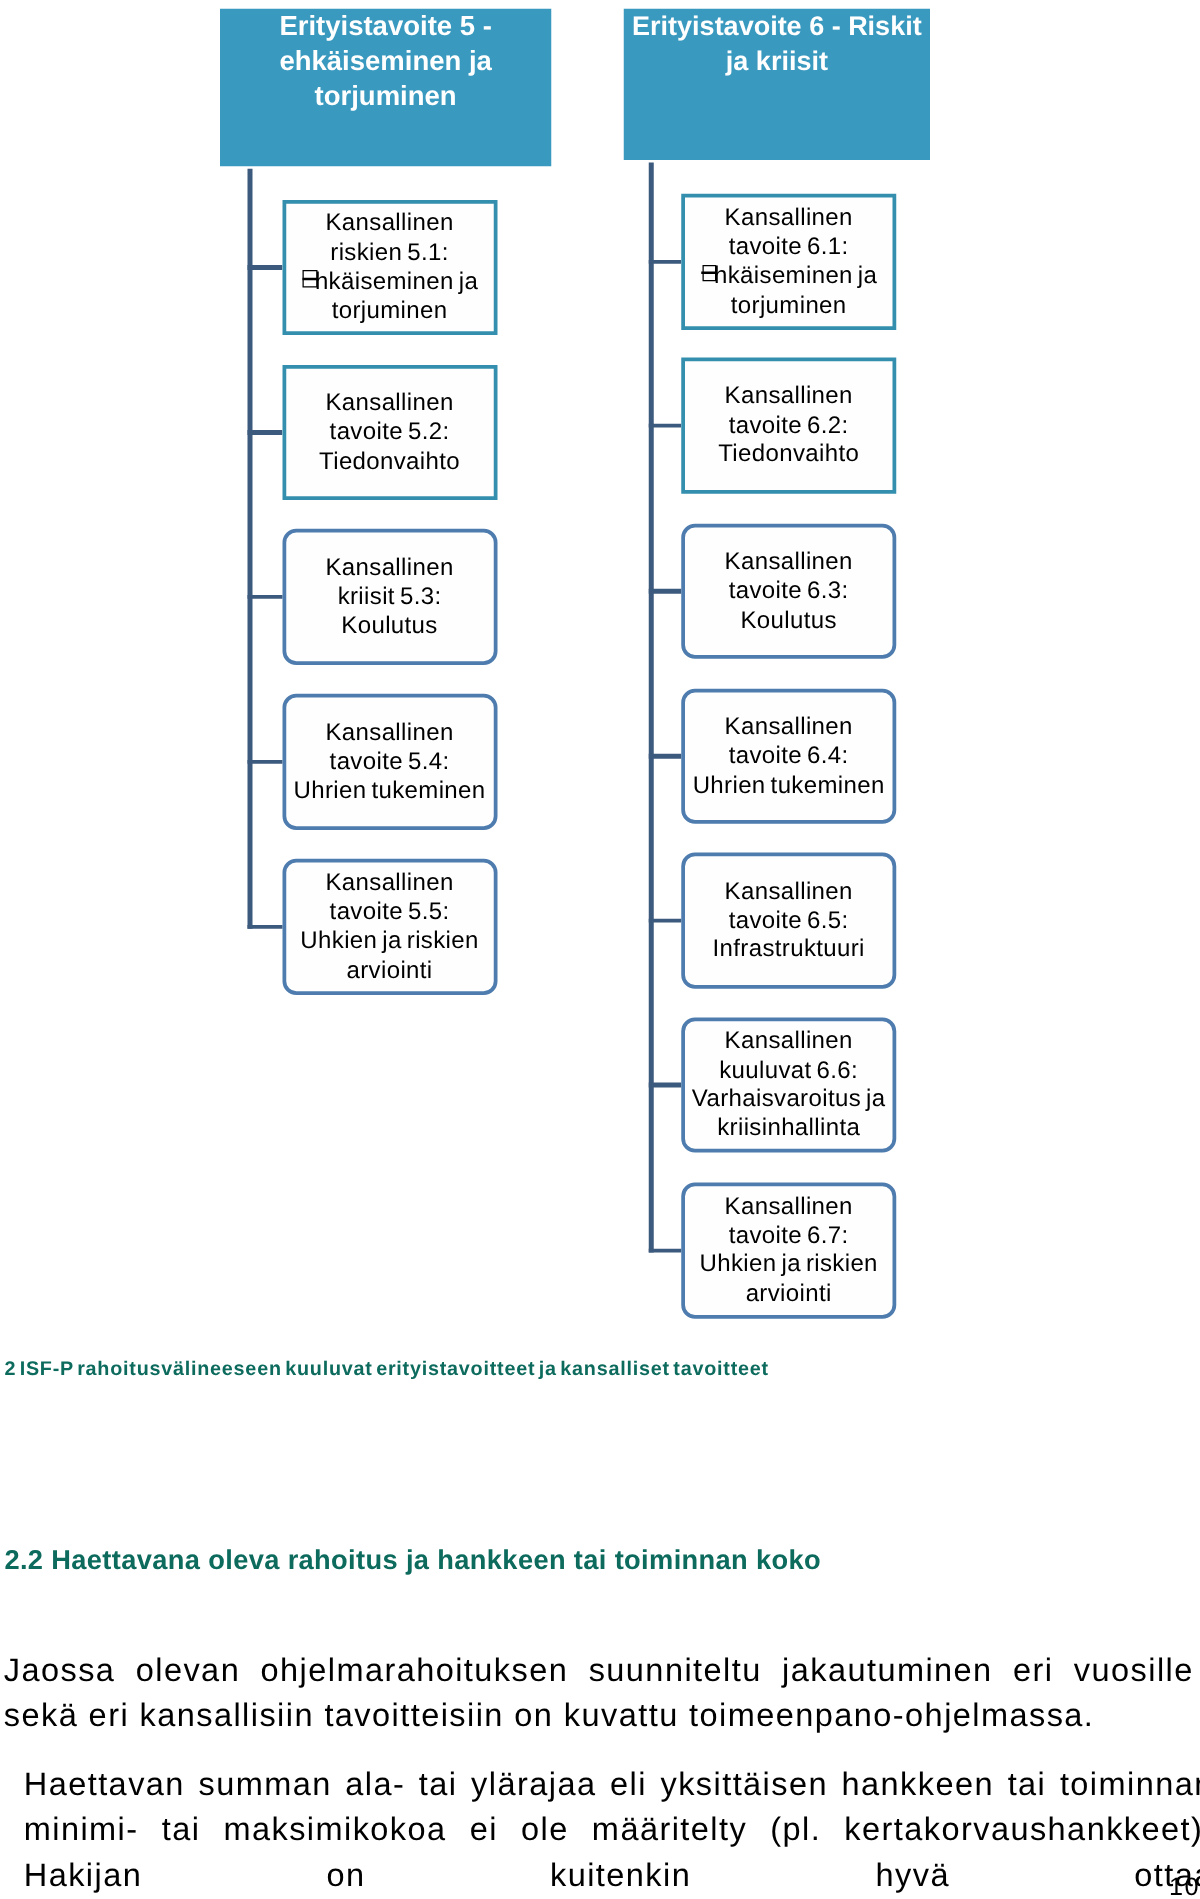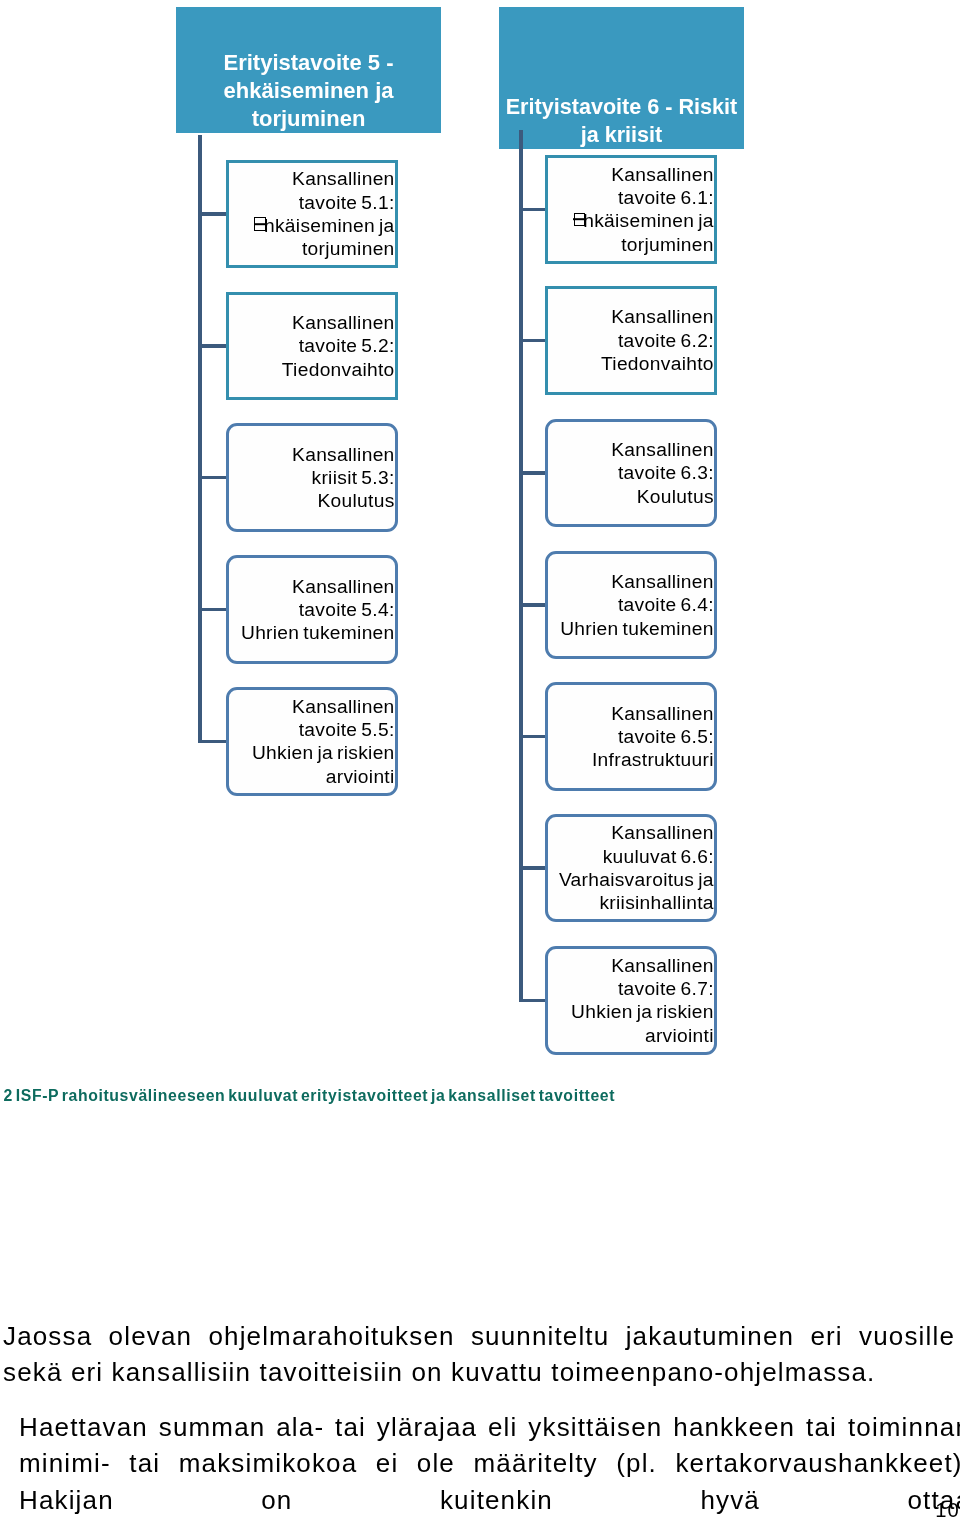--- a/index.html
+++ b/index.html
@@ -7,28 +7,28 @@
   body{width:960px;height:1519px;position:relative;overflow:hidden;
        font-family:"Liberation Sans",sans-serif;color:#000;
        -webkit-font-smoothing:antialiased;}
   .page{position:absolute;inset:0;}
 
   
   .diagram{position:absolute;left:0;top:0;width:960px;height:1070px;}
 
   .hdr{position:absolute;background:#3a99bf;color:#ffffff;
        font-weight:bold;font-size:22px;line-height:28px;text-align:center;
-       display:flex;align-items:flex-end;justify-content:center;}
+       display:flex;align-items:flex-start;justify-content:center;}
   .hdr > span{display:block;width:100%;}
 
   .node{position:absolute;background:#fefefe;
         font-size:19.2px;letter-spacing:0.3px;word-spacing:-1.6px;
         line-height:23.3px;text-align:center;color:#000;
         display:flex;align-items:center;justify-content:center;box-sizing:border-box;}
-  .node > span{display:block;width:100%;text-align:right;}
+  .node > span{display:block;width:100%;}
   .node.teal{border:3.7px solid #348fae;}
   .node.blue{border:3.5px solid #4e7cae;border-radius:11px;}
 
   .trunk{position:absolute;background:#3c5a7d;width:3.4px;}
   .stub{position:absolute;background:#3c5a7d;height:3.4px;}
 
   
   .tofu{display:inline-block;width:11.2px;height:13.3px;
         border:1.6px solid #000;box-sizing:border-box;position:relative;
         vertical-align:baseline;top:-1.4px;
@@ -56,21 +56,21 @@
           <div>Erityistavoite 5 -</div>
           <div>ehkäiseminen ja</div>
           <div>torjuminen</div>
         </span>
       </div>
       <div class="trunk" style="left: 198.2px; top: 134.5px; height: 608.6px;"></div>
       <div class="stub" style="left: 198.2px; top: 212.4px; width: 27.5px;"></div>
       <div class="node teal" style="left: 225.7px; top: 159.7px; width: 171.9px; height: 108.8px;">
         <span>
           <div>Kansallinen</div>
-          <div>tavoite 5.1:</div>
+          <div>riskien 5.1:</div>
           <div><span class="tofu"></span><span>hkäiseminen ja</span></div>
           <div>torjuminen</div>
         </span>
       </div>
       <div class="stub" style="left: 198.2px; top: 344.4px; width: 27.5px;"></div>
       <div class="node teal" style="left: 225.7px; top: 291.7px; width: 171.9px; height: 108.8px;">
         <span>
           <div>Kansallinen</div>
           <div>tavoite 5.2:</div>
           <div>Tiedonvaihto</div>
@@ -94,21 +94,21 @@
       </div>
       <div class="stub" style="left: 198.2px; top: 739.7px; width: 27.5px;"></div>
       <div class="node blue" style="left: 225.7px; top: 687px; width: 171.9px; height: 108.8px;">
         <span>
           <div>Kansallinen</div>
           <div>tavoite 5.5:</div>
           <div>Uhkien ja riskien</div>
           <div>arviointi</div>
         </span>
       </div>
-      <div class="hdr" style="left: 499px; top: 7px; width: 245px; height: 142px; font-size: 21.6px;">
+      <div class="hdr" style="left: 499px; top: 7px; width: 245px; height: 121px; font-size: 21.6px;">
         <span>
           <div>Erityistavoite 6 - Riskit</div>
           <div>ja kriisit</div>
         </span>
       </div>
       <div class="trunk" style="left: 519.4px; top: 130px; height: 872.05px;"></div>
       <div class="stub" style="left: 519.4px; top: 207.65px; width: 25.7px;"></div>
       <div class="node teal" style="left: 545.1px; top: 155.1px; width: 171.7px; height: 108.5px;">
         <span>
           <div>Kansallinen</div>
@@ -164,19 +164,20 @@
           <div>Kansallinen</div>
           <div>tavoite 6.7:</div>
           <div>Uhkien ja riskien</div>
           <div>arviointi</div>
         </span>
       </div>
     </div>
 
   <div class="caption" style="left:3.5px;top:1086.5px;text-align:right;">2 ISF-P rahoitusvälineeseen kuuluvat erityistavoitteet ja kansalliset tavoitteet</div>
 
+  <div class="h2" style="left:3.5px;top:1234.5px;">2.2 Haettavana oleva rahoitus ja hankkeen tai toiminnan koko</div>
 
   <div class="para" style="left:3px;top:1317.6px;width:952px;">Jaossa olevan ohjelmarahoituksen suunniteltu jakautuminen eri vuosille sekä eri kansallisiin tavoitteisiin on kuvattu toimeenpano-ohjelmassa.</div>
 
   <div class="para lastjust" style="left:3px;top:1409px;width:952px;margin-left:16px;">Haettavan summan ala- tai ylärajaa eli yksittäisen hankkeen tai toiminnan minimi- tai mak­simikokoa ei ole määritelty (pl. kertakorvaushankkeet). Hakijan on kuitenkin hyvä ottaa</div>
 
   <div class="pageno" style="left:935.2px;top:1499.4px;">10</div>
 </div>
 
 </body></html>

